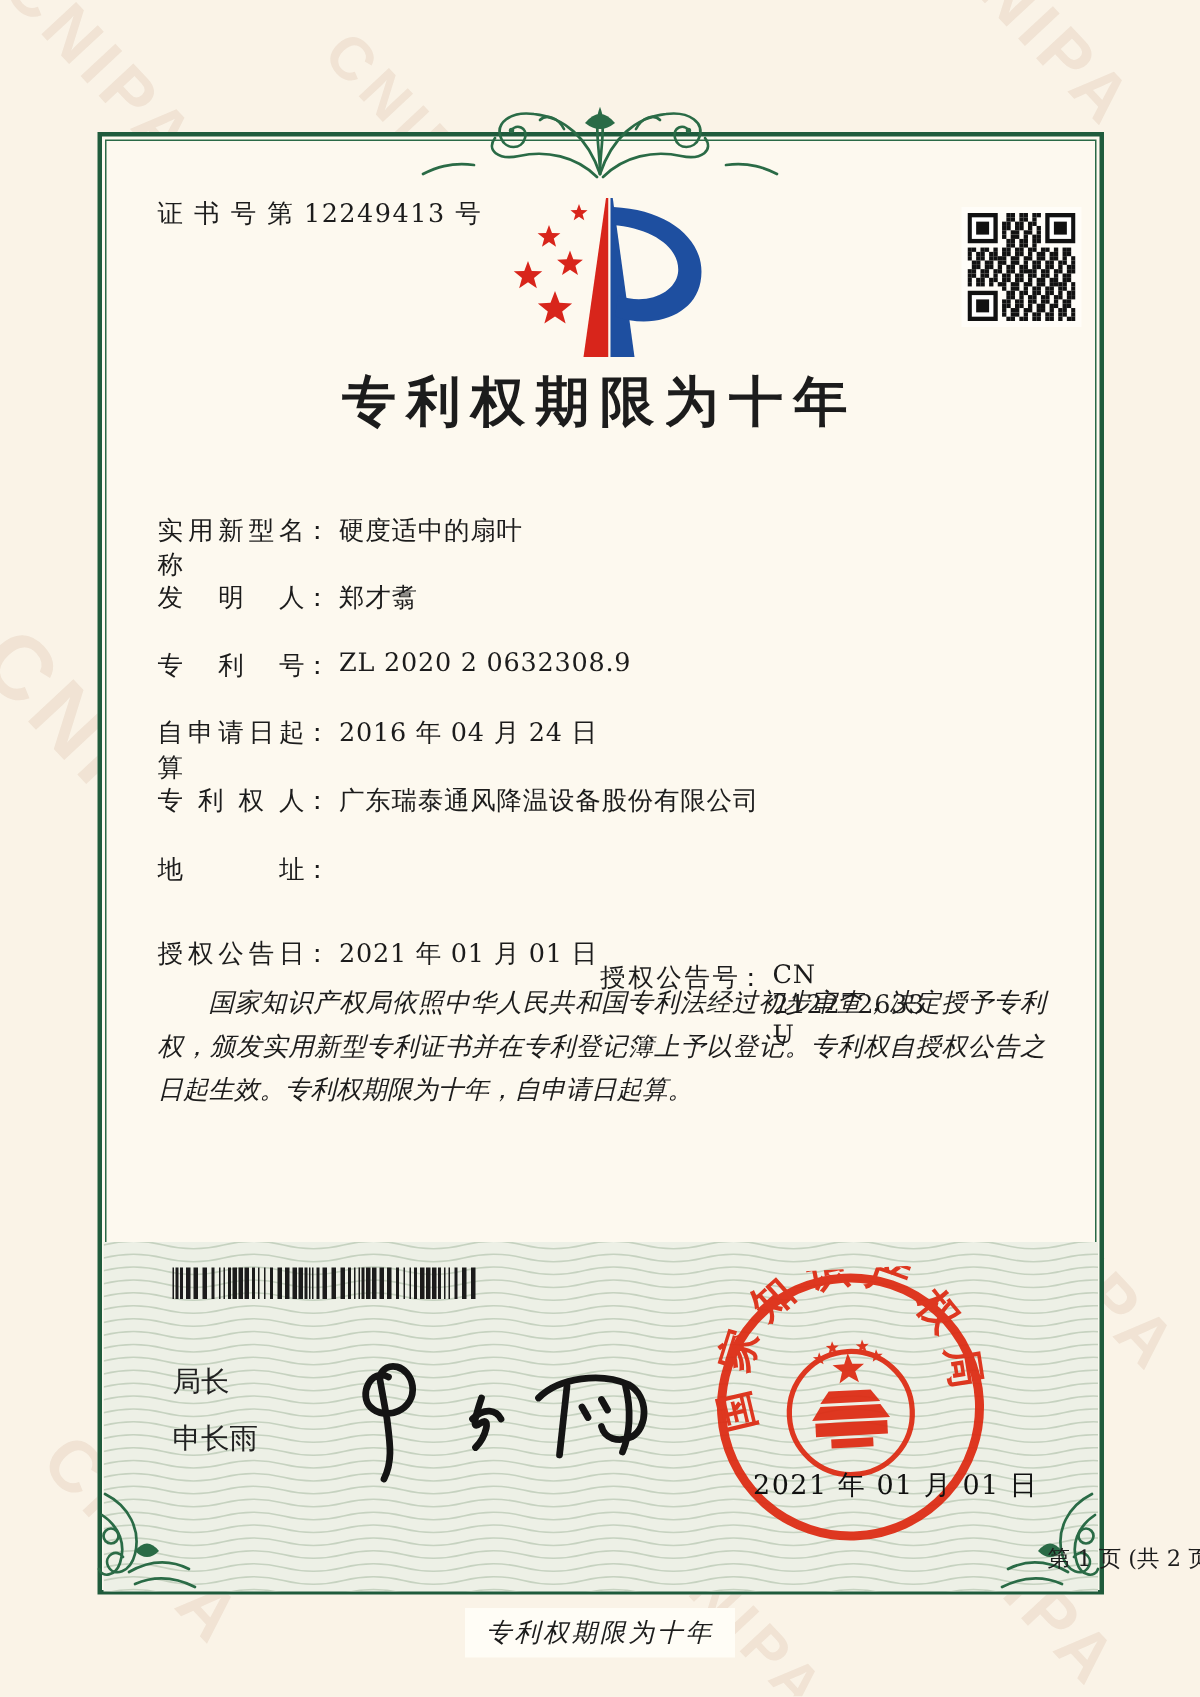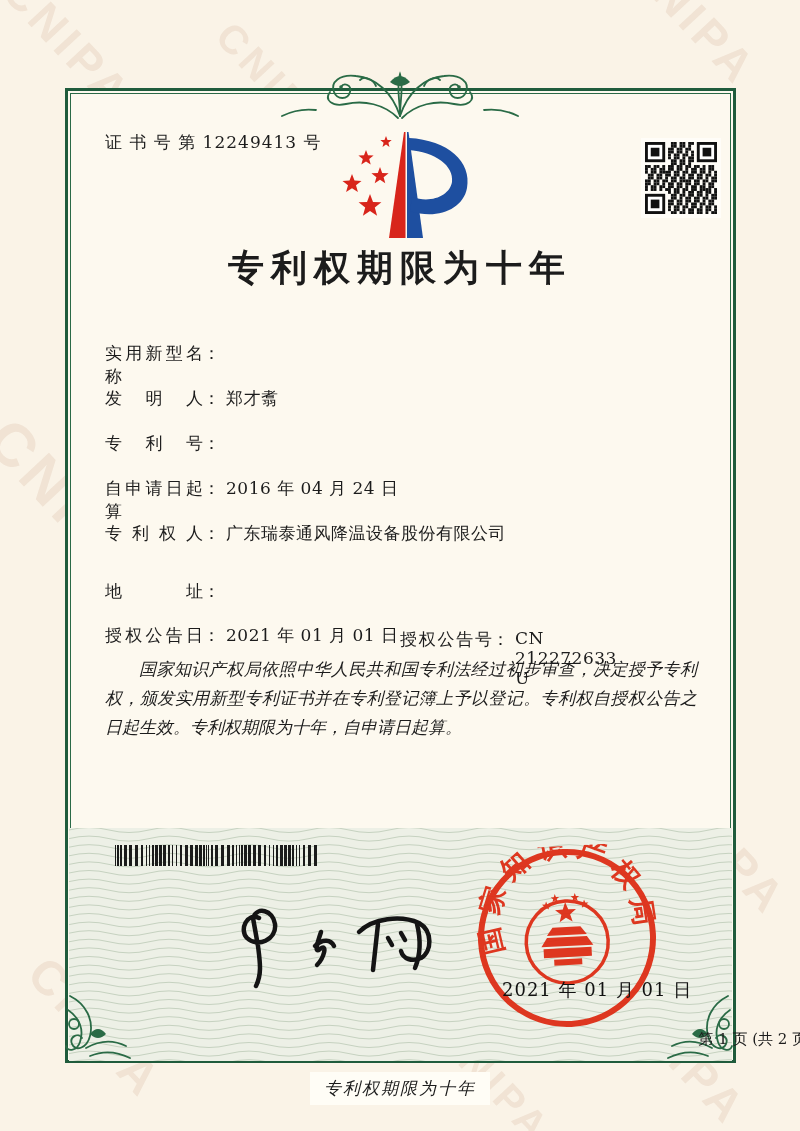--- a/index.html
+++ b/index.html
@@ -33,21 +33,21 @@
   .title{
     position:absolute; left:0; top:244px; width:800px; text-align:center;
     font-size:36px; font-weight:bold; letter-spacing:7px;
   }
   .fields{ position:absolute; left:105px; top:342px; width:600px; font-size:17px; }
   .frow{ position:absolute; left:0; display:flex; }
   .flabel{ display:inline-block; width:98px; text-align-last:justify; text-align:justify; flex:none; }
   .fcolon{ flex:none; }
   .fvalue{ margin-left:6px; letter-spacing:0.5px; }
   .addr-val{ width:470px; word-break:break-all; line-height:25px; }
-  .pair2{ position:absolute; left:295px; top:4px; display:flex; }
+  .pair2{ position:absolute; left:295px; top:16px; display:flex; }
   .paras{
     position:absolute; left:105px; top:655px; width:592px;
     font-size:17px; font-style:italic; line-height:29px; text-align:justify;
   }
   .paras p{ text-indent:2em; }
   .barcode{ position:absolute; left:115px; top:845px; width:206px; height:21px; display:flex; align-items:stretch; }
   .barcode div{ height:100%; }
   .signer{ position:absolute; left:115px; top:908px; font-family:"Liberation Sans",sans-serif; font-size:19px; color:#222; }
   .signer div{ margin-bottom:12px; }
   .signature{ position:absolute; left:225px; top:888px; }
@@ -477,41 +477,43 @@
           <rect x="2" y="20" width="3" height="3" fill="#111"></rect>
         </g>
     </svg>
 
     <div class="title">专利权期限为十年</div>
 
     <div class="fields">
       <div class="frow" style="top:0">
         <span class="flabel">实用新型名称</span>
           <span class="fcolon">：</span>
+        <span class="fvalue">硬度适中的扇叶</span>
       </div>
       <div class="frow" style="top:45px">
         <span class="flabel">发明人</span>
           <span class="fcolon">：</span>
         <span class="fvalue">郑才翥</span>
       </div>
       <div class="frow" style="top:90px">
         <span class="flabel">专利号</span>
           <span class="fcolon">：</span>
+        <span class="fvalue">ZL 2020 2 0632308.9</span>
       </div>
       <div class="frow" style="top:135px">
         <span class="flabel">自申请日起算</span>
           <span class="fcolon">：</span>
         <span class="fvalue">2016 年 04 月 24 日</span>
       </div>
       <div class="frow" style="top:180px">
         <span class="flabel">专利权人</span>
           <span class="fcolon">：</span>
         <span class="fvalue">广东瑞泰通风降温设备股份有限公司</span>
       </div>
-      <div class="frow" style="top:238px">
+      <div class="frow" style="top:226px">
         <span class="flabel">地址</span>
           <span class="fcolon">：</span>
       </div>
       <div class="frow" style="top:282px">
         <span class="flabel">授权公告日</span>
           <span class="fcolon">：</span>
         <span class="fvalue">2021 年 01 月 01 日</span>
         <span class="pair2">
           <span class="flabel" style="width:92px">授权公告号</span>
             <span class="fcolon">：</span>
@@ -618,20 +620,24 @@
         <div style="width: 1px; background: rgb(27, 27, 27);"></div>
         <div style="width: 3px;"></div>
         <div style="width: 2px; background: rgb(27, 27, 27);"></div>
         <div style="width: 3px;"></div>
         <div style="width: 3px; background: rgb(27, 27, 27);"></div>
         <div style="width: 3px;"></div>
         <div style="width: 3px; background: rgb(27, 27, 27);"></div>
         <div style="width: 2px;"></div>
       </div>
 
+    <div class="signer">
+      <div>局长</div>
+      <div>申长雨</div>
+    </div>
 
     <svg class="signature" width="230" height="105" viewBox="0 0 230 105">
       <g stroke="#141414" fill="none" stroke-width="4.5" stroke-linecap="round" stroke-linejoin="round">
         <path d="M34 30 C22 24 14 42 22 50 C32 60 52 52 50 36 C48 22 32 18 28 30 L33 58 C35 74 37 86 31 98"></path>
         <path d="M96 44 C92 56 89 66 95 61 C103 55 99 70 92 77"></path>
         <path d="M90 58 C98 50 106 52 109 58"></path>
         <path d="M134 44 C148 30 176 27 194 35 C208 43 207 64 196 70 C187 74 178 71 176 63"></path>
         <path d="M153 36 L148 82"></path>
         <path d="M192 36 C196 52 195 68 190 80"></path>
         <path d="M163 50 L167 57 M176 45 L180 52"></path>

